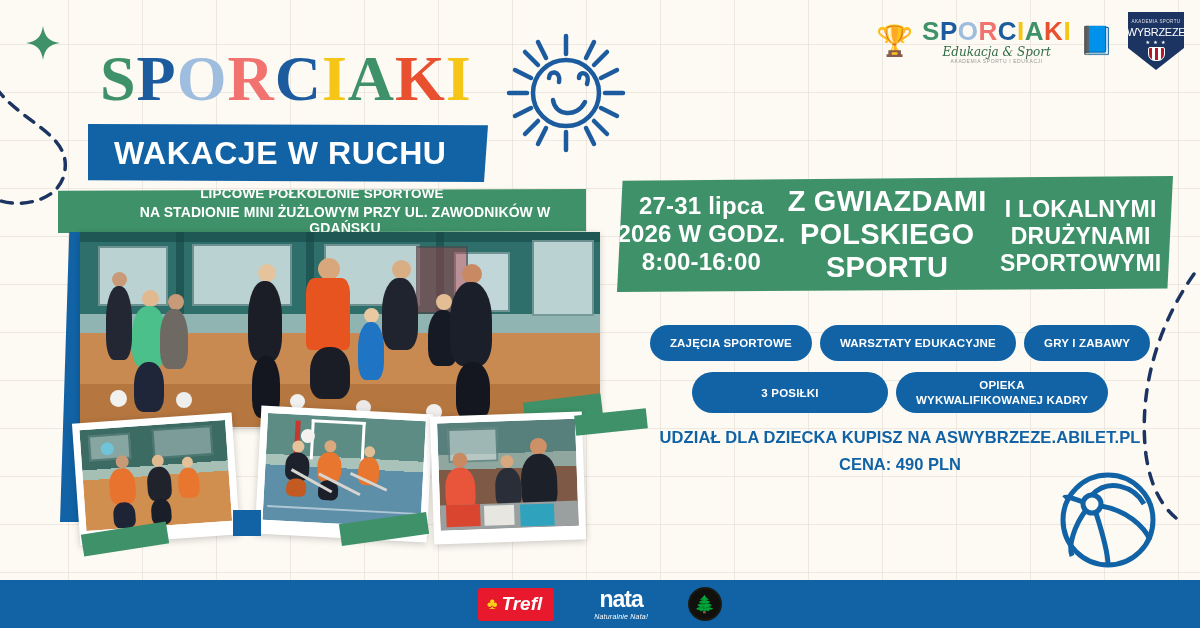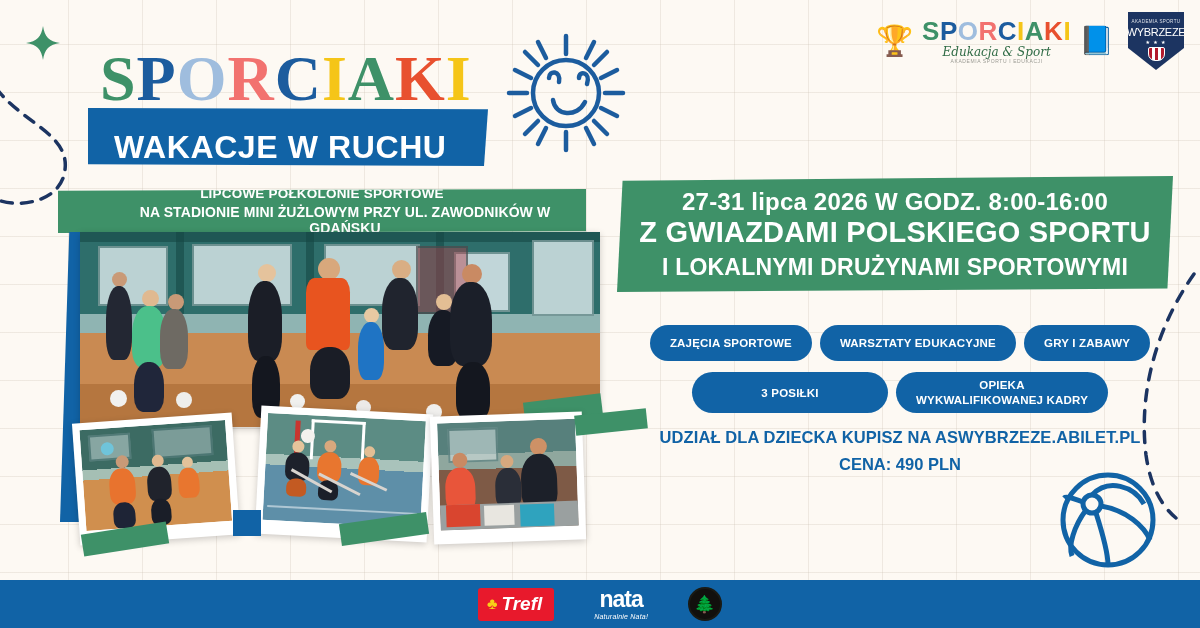--- a/index.html
+++ b/index.html
@@ -60,22 +60,22 @@
 
   
   .sparkle { position:absolute; left:26px; top:26px; width:34px; height:34px; }
   .sun-doodle { position:absolute; left:505px; top:32px; width:122px; height:122px; }
   .ball-doodle { position:absolute; left:1056px; top:468px; width:104px; height:104px; }
   .dash-left { position:absolute; left:-6px; top:80px; width:120px; height:130px; }
   .dash-right { position:absolute; left:1124px; top:270px; width:80px; height:250px; }
 
   
   .blue-banner {
-    position:absolute; left:88px; top:108px; width:400px; height:58px;
-    background:#1163A6; display:flex; align-items:flex-end; padding-left:26px;
+    position:absolute; left:88px; top:124px; width:400px; height:58px;
+    background:#1163A6; display:flex; align-items:center; padding-left:26px;
     clip-path: polygon(0 0, 100% 2%, 99% 100%, 0 97%);
   }
   .blue-banner h1 {
     color:#fff; font-size:32px; font-weight:bold; letter-spacing:.6px; white-space:nowrap;
   }
   .green-banner {
     position:absolute; left:58px; top:189px; width:528px; height:44px;
     background:#3E9168; color:#fff; text-align:center;
     display:flex; flex-direction:column; align-items:center; justify-content:center;
     clip-path: polygon(0 4%, 100% 0, 100% 96%, 0 100%);
@@ -112,21 +112,21 @@
   .head { position:absolute; border-radius:50%; background:#C99A77; }
   .fl { position:absolute; background:rgba(255,255,255,.5); height:2px; }
 
   .grn-tag { position:absolute; background:#3E9168; }
   .blu-tag { position:absolute; background:#1163A6; }
 
   
   .right-green {
     position:absolute; left:617px; top:176px; width:556px; height:116px;
     background:#3E9168; color:#fff; text-align:center;
-    display:flex; flex-direction:column; align-items:center; justify-content:center;
+    display:flex; flex-direction:row; align-items:center; justify-content:center;
     clip-path: polygon(1% 4%, 100% 0, 99% 97%, 0 100%);
   }
   .right-green .g1 { font-size:24px; font-weight:bold; letter-spacing:.2px; }
   .right-green .g2 { font-size:29px; font-weight:bold; letter-spacing:.2px; }
   .right-green .g3 { font-size:23px; font-weight:bold; letter-spacing:.2px; margin-top:5px; }
 
   .pills { position:absolute; left:620px; top:325px; width:560px; }
   .pill-row { display:flex; justify-content:center; gap:8px; margin-bottom:11px; }
   .pill {
     background:#1163A6; color:#fff; border-radius:22px;

